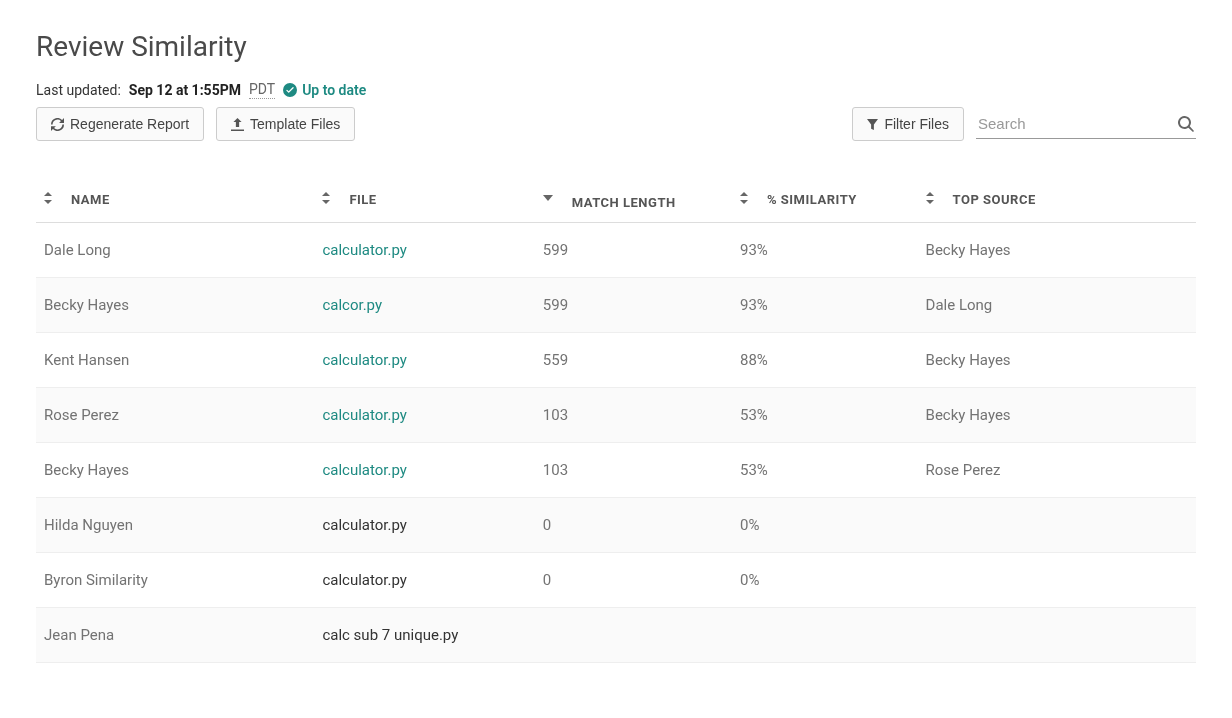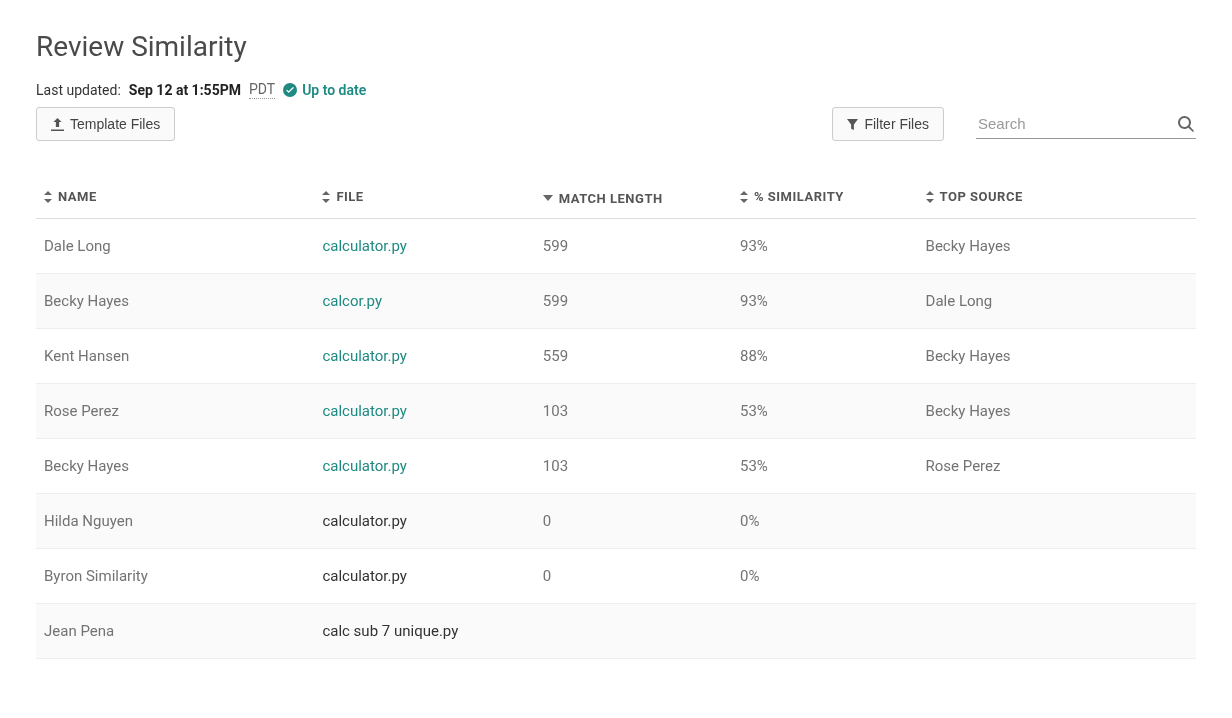--- a/index.html
+++ b/index.html
@@ -54,21 +54,21 @@
       justify-content: space-between;
       align-items: center;
       margin-bottom: 36px;
     }
     .toolbar-left {
       display: flex;
       gap: 12px;
     }
     .toolbar-right {
       display: flex;
-      gap: 32px;
+      gap: 12px;
     }
     .btn {
       display: inline-flex;
       align-items: center;
       gap: 6px;
       padding: 8px 14px;
       border: 1px solid #ccc;
       background: #fafafa;
       border-radius: 3px;
       font-size: 14px;
@@ -110,22 +110,21 @@
       padding: 12px 8px;
       font-size: 13px;
       font-weight: 700;
       letter-spacing: 0.5px;
       color: #555;
       border-bottom: 1px solid #ddd;
       text-transform: uppercase;
     }
     thead th .th-wrap {
       display: inline-flex;
-      align-items: center;
-      gap: 6px;
+      gap: 19px;
       cursor: pointer;
     }
     .sort-icon, .sort-down-icon {
       fill: #666;
     }
     tbody tr {
       border-bottom: 1px solid #eee;
     }
     tbody tr:nth-child(even) {
       background: #fafafa;
@@ -160,20 +159,26 @@
   <span class="status-badge">
     <svg width="14" height="14" viewBox="0 0 16 16">
       <path d="M8 0a8 8 0 100 16A8 8 0 008 0zm4.03 5.97l-5 5a.75.75 0 01-1.06 0l-2-2a.75.75 0 011.06-1.06L6.5 9.38l4.47-4.47a.75.75 0 011.06 1.06z"></path>
     </svg>
     <span>Up to date</span>
   </span>
 </div>
 
 <div class="toolbar">
   <div class="toolbar-left">
+    <button class="btn">
+      <svg width="13" height="13" viewBox="0 0 16 16">
+        <path d="M13.65 2.35A8 8 0 000 8h2a6 6 0 0110.24-4.24L10 6h6V0l-2.35 2.35zM8 14a6 6 0 01-4.24-1.76L6 10H0v6l2.35-2.35A8 8 0 0016 8h-2a6 6 0 01-6 6z"></path>
+      </svg>
+      <span>Regenerate Report</span>
+    </button>
     <button class="btn">
       <svg width="13" height="13" viewBox="0 0 16 16">
         <path d="M8 0L3 5h3v6h4V5h3L8 0zM0 14h16v2H0z"></path>
       </svg>
       <span>Template Files</span>
     </button>
   </div>
   <div class="toolbar-right">
     <button class="btn">
       <svg width="11" height="11" viewBox="0 0 16 16">

